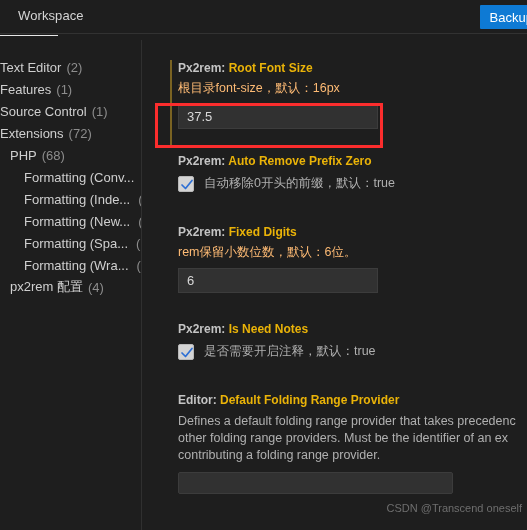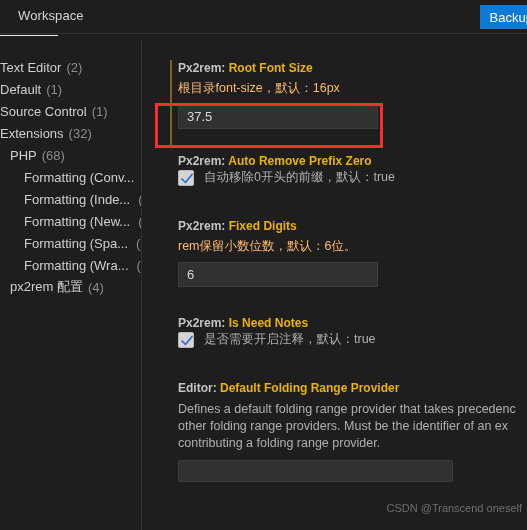--- a/index.html
+++ b/index.html
@@ -165,20 +165,21 @@
     font-family: "Liberation Sans", sans-serif;
     padding: 0 8px;
     box-sizing: border-box;
     border-radius: 0;
     outline: none;
   }
 
   .s-check-row {
     display: flex;
     align-items: center;
+    margin-top: 6px;
   }
   .checkbox {
     width: 16px; height: 16px;
     background: #d4d4d4;
     border: 1px solid #b8b8b8;
     border-radius: 2px;
     box-sizing: border-box;
     position: relative;
     flex: 0 0 auto;
   }
@@ -234,30 +235,30 @@
   <button class="backup-btn">Backup an</button>
 </div>
 <div class="header-sep"></div>
 
 <div class="sidebar">
   <div class="toc-item lvl1">
     <span class="lbl">Text Editor</span>
     <span class="cnt">(2)</span>
   </div>
   <div class="toc-item lvl1">
-    <span class="lbl">Default</span>
+    <span class="lbl">Features</span>
     <span class="cnt">(1)</span>
   </div>
   <div class="toc-item lvl1">
     <span class="lbl">Source Control</span>
     <span class="cnt">(1)</span>
   </div>
   <div class="toc-item lvl1">
     <span class="lbl">Extensions</span>
-    <span class="cnt">(32)</span>
+    <span class="cnt">(72)</span>
   </div>
   <div class="toc-item lvl2">
     <span class="lbl">PHP</span>
     <span class="cnt">(68)</span>
   </div>
   <div class="toc-item lvl3">
     <span class="lbl">Formatting (Conv...</span>
 
   </div>
   <div class="toc-item lvl3">

